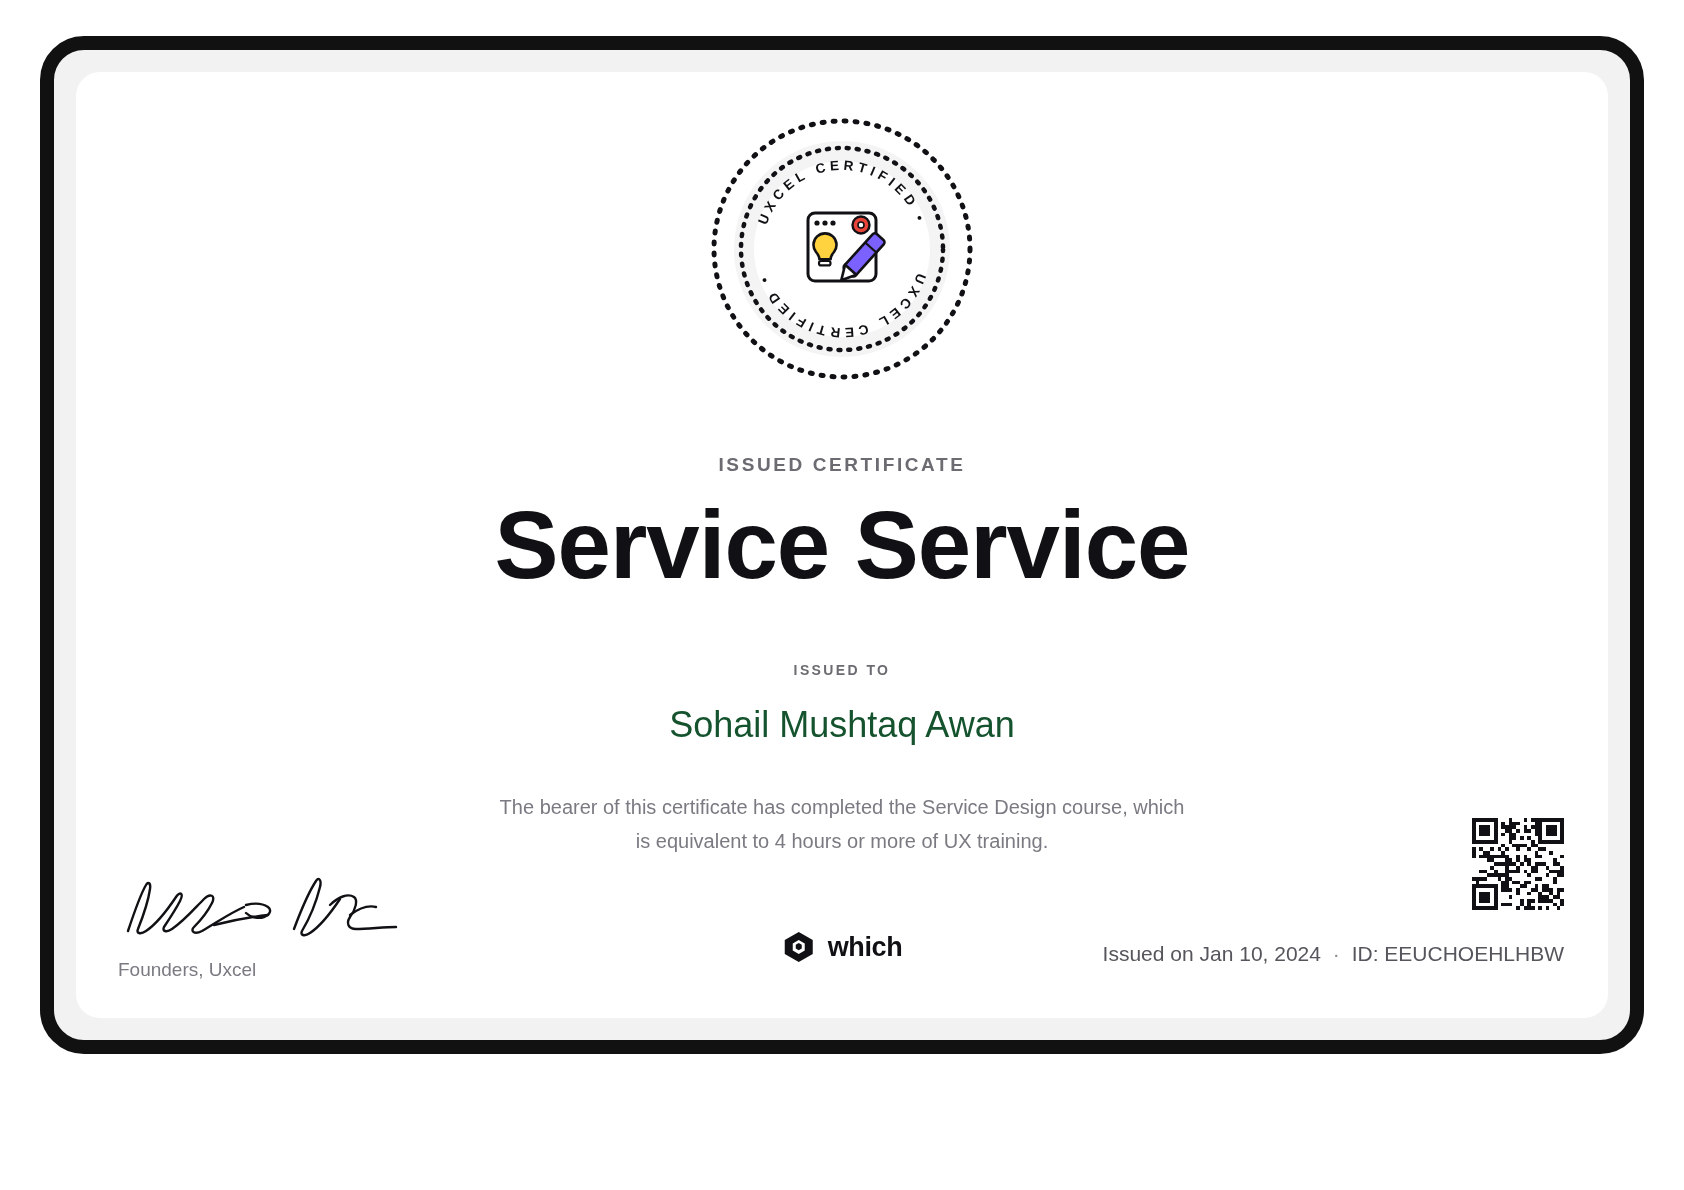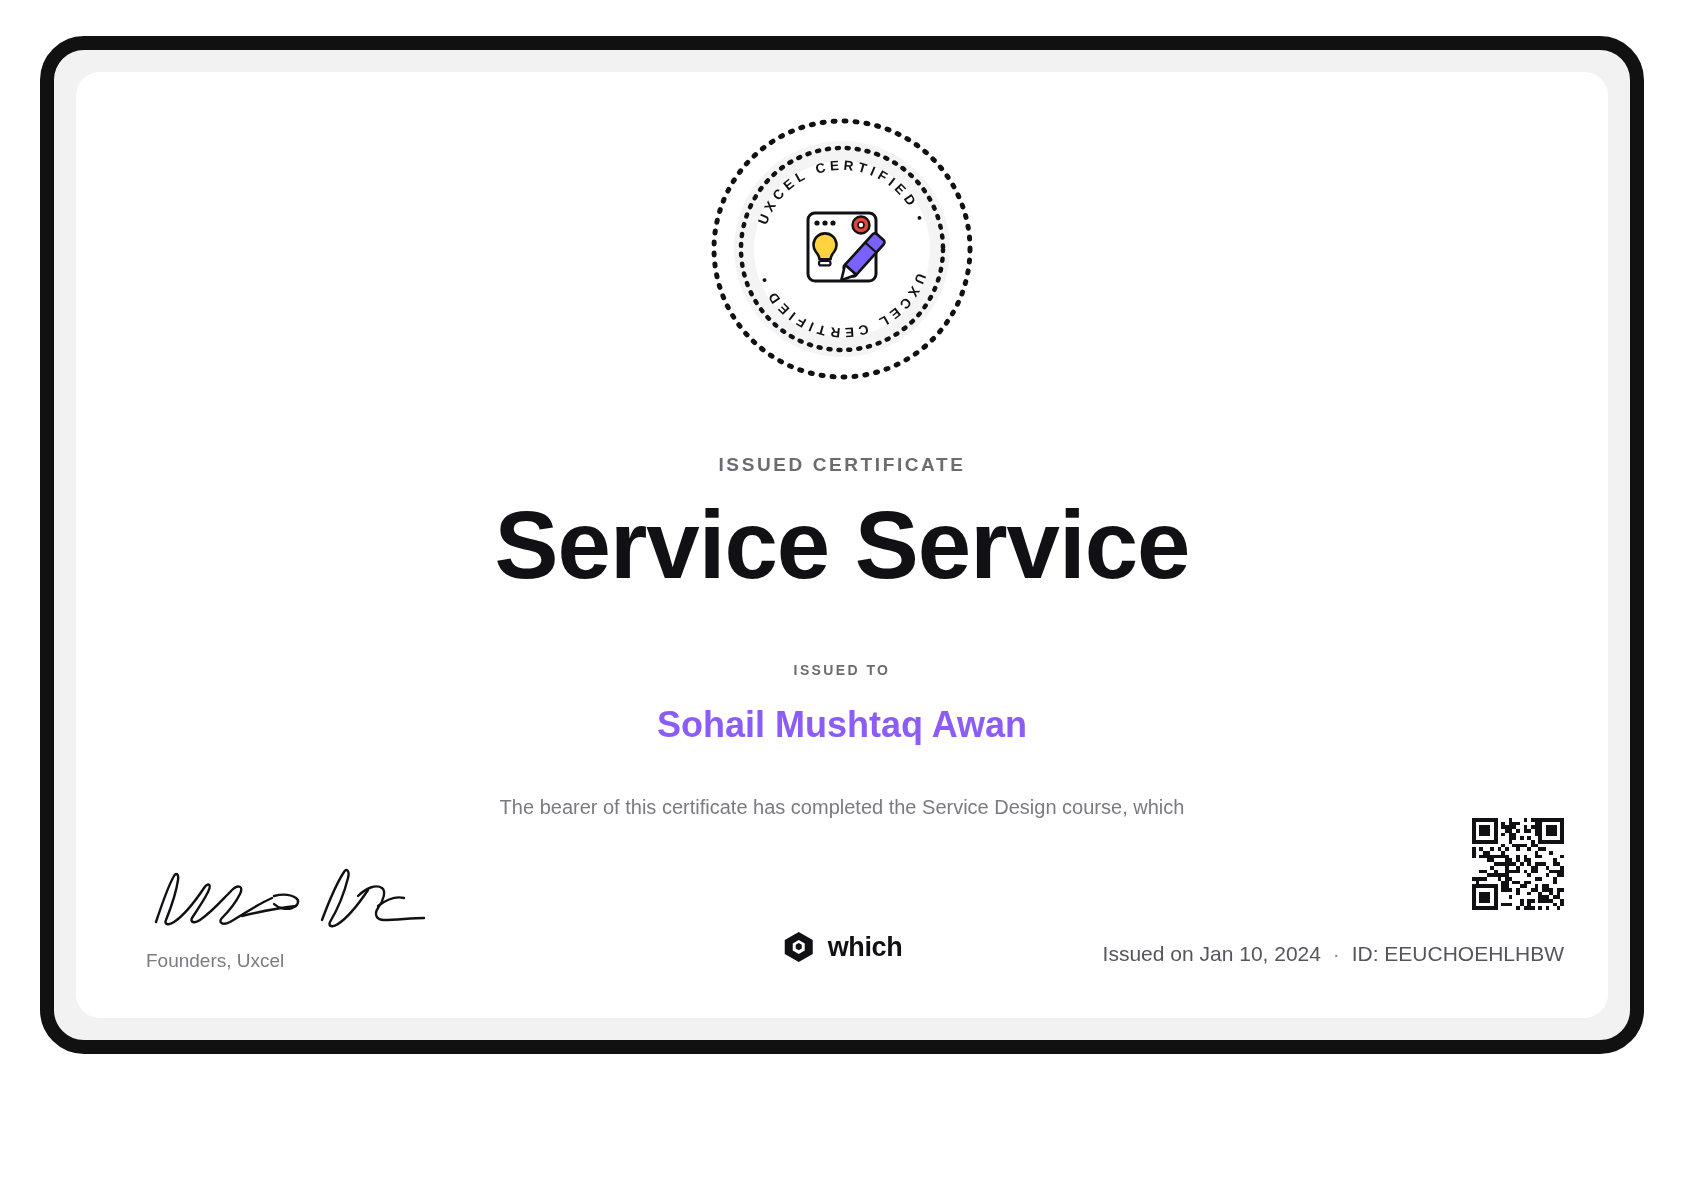--- a/index.html
+++ b/index.html
@@ -82,42 +82,41 @@
     letter-spacing: 2.4px;
     color: #6b6b72;
   }
   .recipient-name {
     position: absolute;
     top: 632px;
     left: 0;
     width: 100%;
     text-align: center;
     font-size: 36px;
-    font-weight: bold;
-    color: #8b5cf6;
+    font-weight: normal;
+    color: #14532d;
   }
   .description {
     position: absolute;
     top: 718px;
     left: 50%;
     transform: translateX(-50%);
     width: 900px;
     text-align: center;
     font-size: 20px;
     line-height: 1.7;
     color: #7a7a82;
   }
 
   
   .signature-block {
     position: absolute;
     left: 42px;
-    bottom: 46px;
+    bottom: 37px;
     width: 330px;
-    margin-left: 28px;
   }
   .signature-svg {
     display: block;
     margin-bottom: 10px;
   }
   .signature-caption {
     font-size: 19px;
     color: #7a7a82;
   }
 
@@ -216,20 +215,21 @@
 
     <div class="course-kicker">ISSUED CERTIFICATE</div>
 
     <div class="course-title">Service Service</div>
 
     <div class="issued-to-kicker">ISSUED TO</div>
     <div class="recipient-name">Sohail Mushtaq Awan</div>
 
     <div class="description">
       <span>The bearer of this certificate has completed the Service Design course, which</span><br>
+      <span>is equivalent to 4 hours or more of UX training.</span>
     </div>
 
     <div class="signature-block">
       <svg class="signature-svg" width="300" height="80" viewBox="0 0 300 80">
         <g fill="none" stroke="#111115" stroke-width="2.4" stroke-linecap="round" stroke-linejoin="round">
           <path d="M10 62 C16 44 22 26 28 16 C30 12 33 14 32 20 C30 34 24 50 20 60 C18 64 22 66 28 62 C40 54 50 40 58 28 C62 22 66 24 62 32 C58 40 50 52 46 58 C44 62 48 64 54 60 C66 52 76 40 86 30 C92 24 98 26 94 34 C90 42 82 52 76 58 C72 62 76 66 84 62 C98 54 112 44 126 38"></path>
           <path d="M96 56 C112 52 132 48 150 46"></path>
           <path d="M128 36 C136 34 144 34 150 38 C154 41 152 46 146 48 C140 50 132 48 128 44"></path>
           <path d="M176 60 C182 44 190 24 198 12 C200 8 204 10 202 18 C198 34 190 52 184 62 C182 66 186 68 192 64 C204 56 214 42 222 30"></path>
           <path d="M212 36 C220 28 230 24 236 28 C240 31 238 40 232 48 C228 54 230 60 238 60 C250 60 266 58 278 58"></path>

